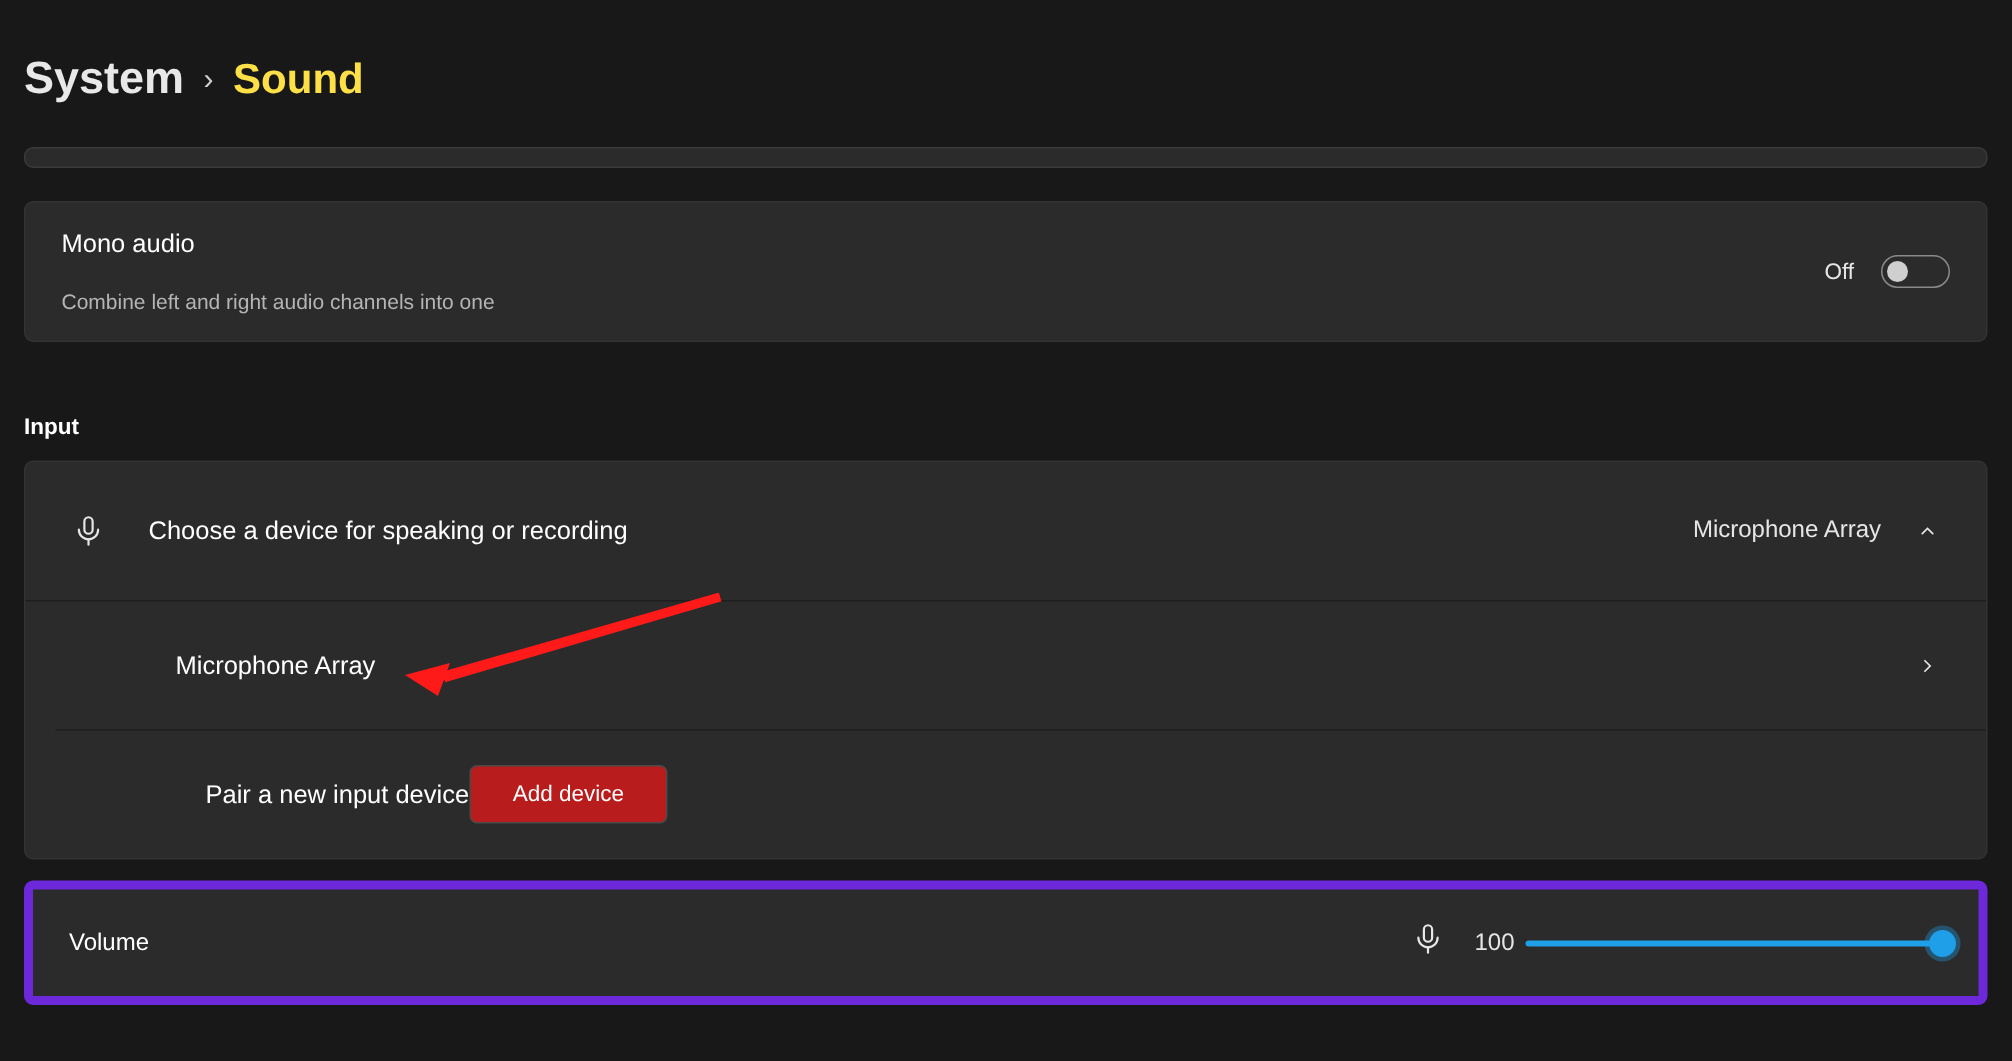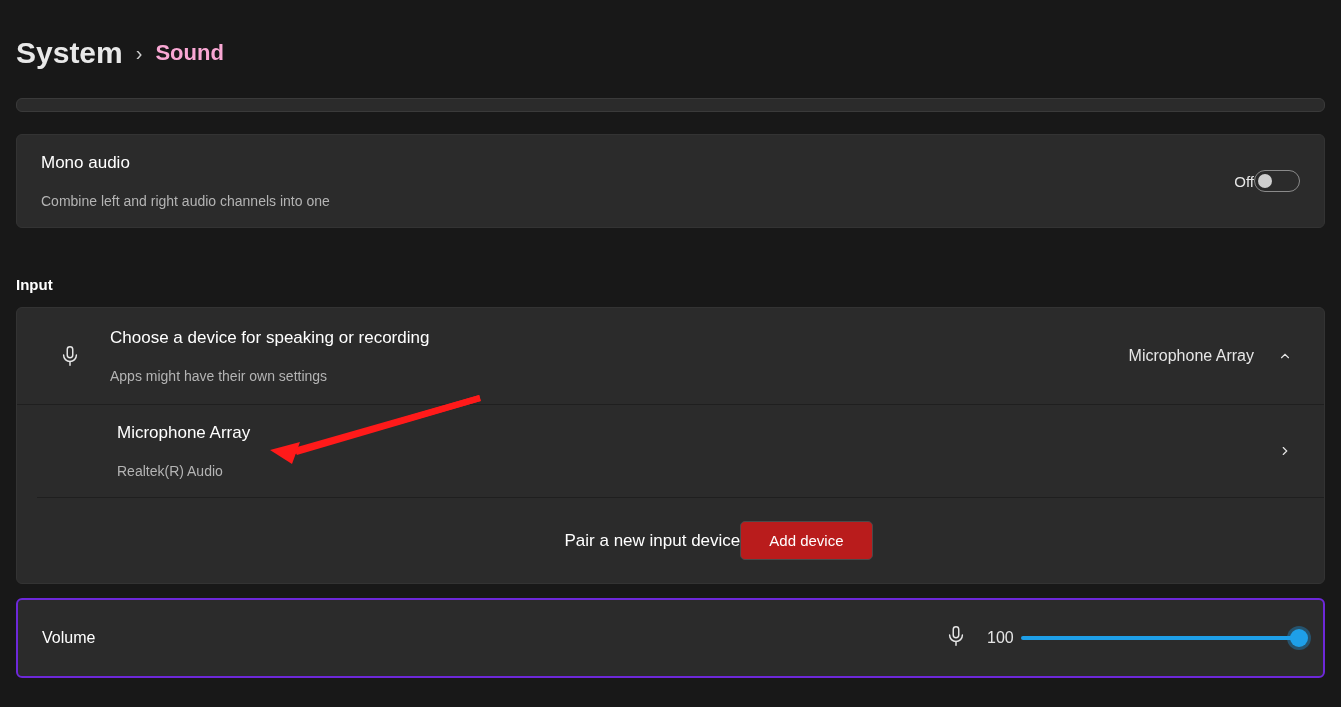--- a/index.html
+++ b/index.html
@@ -23,23 +23,23 @@
     font-weight: 600;
     color: #e8e8e8;
     cursor: pointer;
   }
   .breadcrumb .chevron {
     font-size: 20px;
     color: #cfcfcf;
     font-weight: 300;
   }
   .breadcrumb .current {
-    font-size: 22px;
+    font-size: 28px;
     font-weight: 600;
-    color: #f9a8d4;
+    color: #fde047;
   }
   .content { padding: 0 16px 0 16px; }
   .card-stub {
     background: #2b2b2b;
     border: 1px solid #3a3a3a;
     border-radius: 6px;
     height: 14px;
     margin-bottom: 22px;
     width: 100%;
   }
@@ -61,20 +61,21 @@
     display: flex;
     align-items: center;
     gap: 22px;
   }
   .text-block { display: flex; flex-direction: column; gap: 20px; }
   .title { font-size: 17px; color: #ffffff; font-weight: 400; }
   .sub { font-size: 14px; color: #b4b4b4; font-weight: 400; }
   .card-right {
     display: flex;
     align-items: center;
+    gap: 18px;
   }
   .toggle-label { font-size: 15px; color: #e6e6e6; }
   .toggle {
     width: 46px; height: 22px;
     border: 1.5px solid #8a8a8a;
     border-radius: 11px;
     position: relative;
     cursor: pointer;
   }
   .toggle .knob {
@@ -93,21 +94,21 @@
   .expand-group {
     background: #2b2b2b;
     border: 1px solid #333333;
     border-radius: 6px;
     width: 100%;
     margin-bottom: 14px;
   }
   .expand-header {
     display: flex;
     align-items: center;
-    padding: 20px 24px 20px 35px;
+    padding: 20px 24px 20px 24px;
     min-height: 92px;
     cursor: pointer;
   }
   .icon-slot {
     width: 36px;
     display: flex;
     justify-content: center;
     color: #e6e6e6;
   }
   .expand-header .text-block { margin-left: 22px; flex: 1; }
@@ -119,33 +120,33 @@
   }
   .sub-row {
     border-top: 1px solid #1f1f1f;
     display: flex;
     align-items: center;
     padding: 18px 24px 18px 100px;
     min-height: 86px;
     cursor: pointer;
   }
   .sub-row .text-block { flex: 1; }
-  .sub-row.pair { justify-content: center; cursor: default; margin-left: 20px; }
+  .sub-row.pair { justify-content: flex-start; cursor: default; margin-left: 20px; }
   .btn {
     background: #b91c1c;
     border: 1px solid #4a4a4a;
     border-radius: 5px;
     padding: 10px 28px;
     font-size: 15px;
     color: #ffffff;
     cursor: pointer;
   }
   .volume-card {
     background: #2b2b2b;
-    border: 2px solid #6d28d9;
+    border: 6px solid #6d28d9;
     border-radius: 6px;
     display: flex;
     align-items: center;
     padding: 22px 24px;
     min-height: 80px;
   }
   .volume-card .vol-label { flex: 1; font-size: 16px; }
   .vol-icon { margin-right: 20px; color: #e6e6e6; }
   .vol-value { font-size: 16px; color: #e6e6e6; min-width: 34px; }
   .slider {
@@ -208,34 +209,32 @@
     <div class="expand-header">
       <div class="icon-slot">
         <svg class="mic" viewBox="0 0 24 24" fill="none" stroke="currentColor" stroke-width="1.6" stroke-linecap="round" stroke-linejoin="round">
             <rect x="9" y="2" width="6" height="12" rx="3"></rect>
             <path d="M5 11a7 7 0 0 0 14 0"></path>
             <line x1="12" y1="18" x2="12" y2="22"></line>
           </svg>
       </div>
       <div class="text-block">
         <div class="title">Choose a device for speaking or recording</div>
-        <div class="sub">Apps might have their own settings</div>
       </div>
       <span class="value-label">Microphone Array</span>
       <div class="chev-btn">
         <svg width="14" height="14" viewBox="0 0 24 24" fill="none" stroke="currentColor" stroke-width="2" stroke-linecap="round">
             <polyline points="6 15 12 9 18 15"></polyline>
           </svg>
       </div>
     </div>
 
     <div class="sub-row">
       <div class="text-block">
         <div class="title">Microphone Array</div>
-        <div class="sub">Realtek(R) Audio</div>
       </div>
       <div class="chev-btn">
         <svg width="14" height="14" viewBox="0 0 24 24" fill="none" stroke="currentColor" stroke-width="2" stroke-linecap="round">
             <polyline points="9 6 15 12 9 18"></polyline>
           </svg>
       </div>
     </div>
 
     <div class="sub-row pair">
       <div class="title">Pair a new input device</div>

